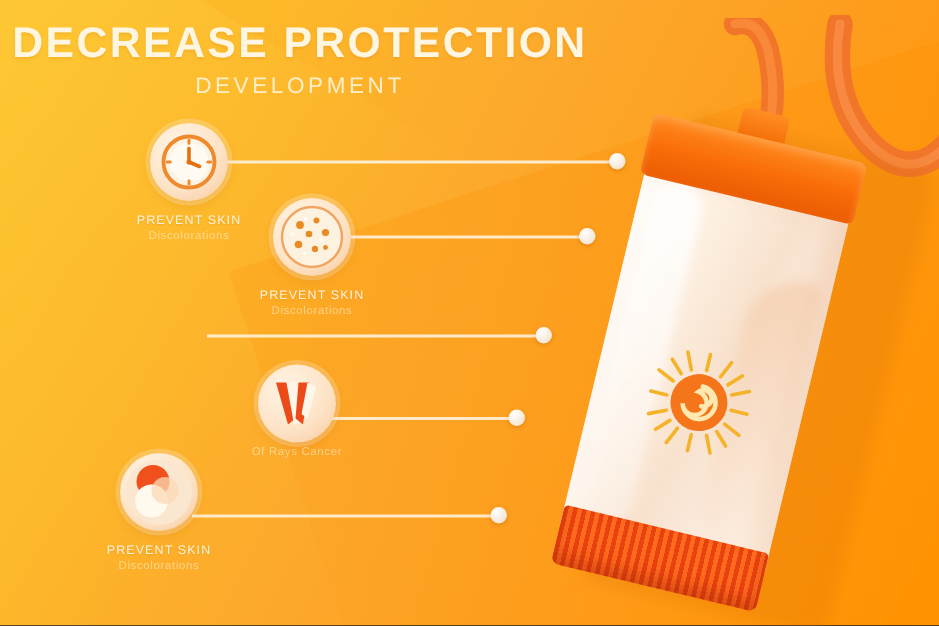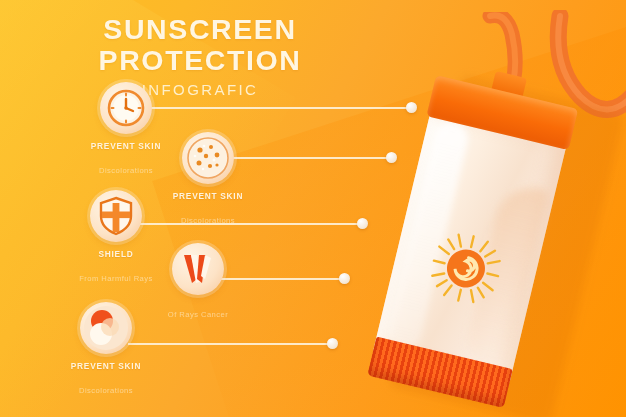--- a/index.html
+++ b/index.html
@@ -52,26 +52,26 @@
     margin:0 auto;
     position:relative;
     background:radial-gradient(circle at 36% 30%,#FFF4E4 0%,#FDE3C6 58%,#F6C79B 100%);
     box-shadow:0 0 0 3px rgba(255,255,255,.22), 0 3px 7px rgba(190,95,0,.22);
     display:flex;align-items:center;justify-content:center;
     overflow:hidden;
   }
   .badge svg{display:block;}
   .item-title{
     margin-top:7px;
-    font-size:8.3px;font-weight:bold;letter-spacing:.75px;
+    font-size:8.3px;font-weight:normal;letter-spacing:.75px;
     color:#FFF3DC;line-height:1.25;
     text-shadow:0 1px 1px rgba(190,100,0,.22);
   }
   .item-sub{
-    margin-top:15px;
+    margin-top:1px;
     font-size:7.6px;font-weight:normal;letter-spacing:.45px;
     color:rgba(255,236,200,.62);line-height:1.25;
   }
 
   
   #item-1{left:51px;top:82px;}
   #item-2{left:133px;top:132px;}
   #item-3{left:41px;top:190px;}
   #item-4{left:123px;top:243px;}
   #item-5{left:31px;top:302px;}
@@ -144,22 +144,22 @@
 </style>
 </head>
 <body>
 
 <div id="stage">
 
   <div class="bg-wedge"></div>
   <div class="bg-wedge2"></div>
 
   <div class="header">
-    <h1 class="title">SUNSCREEN PROTECTION</h1>
-    <p class="subtitle">INFOGRAFIC</p>
+    <h1 class="title">DECREASE PROTECTION</h1>
+    <p class="subtitle">DEVELOPMENT</p>
   </div>
 
   <svg class="connectors" viewBox="0 0 626 417">
     <line x1="148" y1="108" x2="409" y2="108" stroke="#FFF1D8" stroke-width="2" opacity=".92"></line>
     <line x1="228" y1="158" x2="389" y2="158" stroke="#FFF1D8" stroke-width="2" opacity=".92"></line>
     <line x1="138" y1="224" x2="360" y2="224" stroke="#FFF1D8" stroke-width="2" opacity=".92"></line>
     <line x1="220" y1="279" x2="342" y2="279" stroke="#FFF1D8" stroke-width="2" opacity=".92"></line>
     <line x1="128" y1="344" x2="330" y2="344" stroke="#FFF1D8" stroke-width="2" opacity=".92"></line>
   </svg>
 
@@ -201,31 +201,20 @@
         <circle cx="18" cy="10" r="1.3" fill="#FFFDF8"></circle>
         <circle cx="28" cy="24" r="1.4" fill="#FFFDF8"></circle>
         <circle cx="17" cy="33" r="1.2" fill="#FFFDF8"></circle>
         <circle cx="9" cy="20" r="1.3" fill="#FFFDF8"></circle>
       </svg>
     </div>
     <div class="item-title">PREVENT SKIN</div>
     <div class="item-sub">Discolorations</div>
   </div>
 
-  <div class="item" id="item-3">
-    <div class="badge">
-      <svg width="38" height="40" viewBox="0 0 38 40">
-        <path d="M19 2 L34 7 L34 20 Q34 32 19 38 Q4 32 4 20 L4 7 Z" fill="#FFF7EC" stroke="#E9761A" stroke-width="2.4"></path>
-        <rect x="15.6" y="7" width="6.8" height="29" fill="#F4882A"></rect>
-        <rect x="5" y="15.5" width="28" height="6.6" fill="#F4882A"></rect>
-      </svg>
-    </div>
-    <div class="item-title">SHIELD</div>
-    <div class="item-sub">From Harmful Rays</div>
-  </div>
 
   <div class="item" id="item-4">
     <div class="badge">
       <svg width="40" height="40" viewBox="0 0 40 40">
         <path d="M6 6 L13 6 L19 30 L14 34 Z" fill="#EC4A19"></path>
         <path d="M13 6 L19 6 L24 32 L18 34 Z" fill="#FFF6EA"></path>
         <path d="M21 6 L28 6 L24 34 L19 30 Z" fill="#EC4A19"></path>
         <path d="M27 6 L33 9 L27 30 L23 27 Z" fill="#FFF6EA"></path>
       </svg>
     </div>

